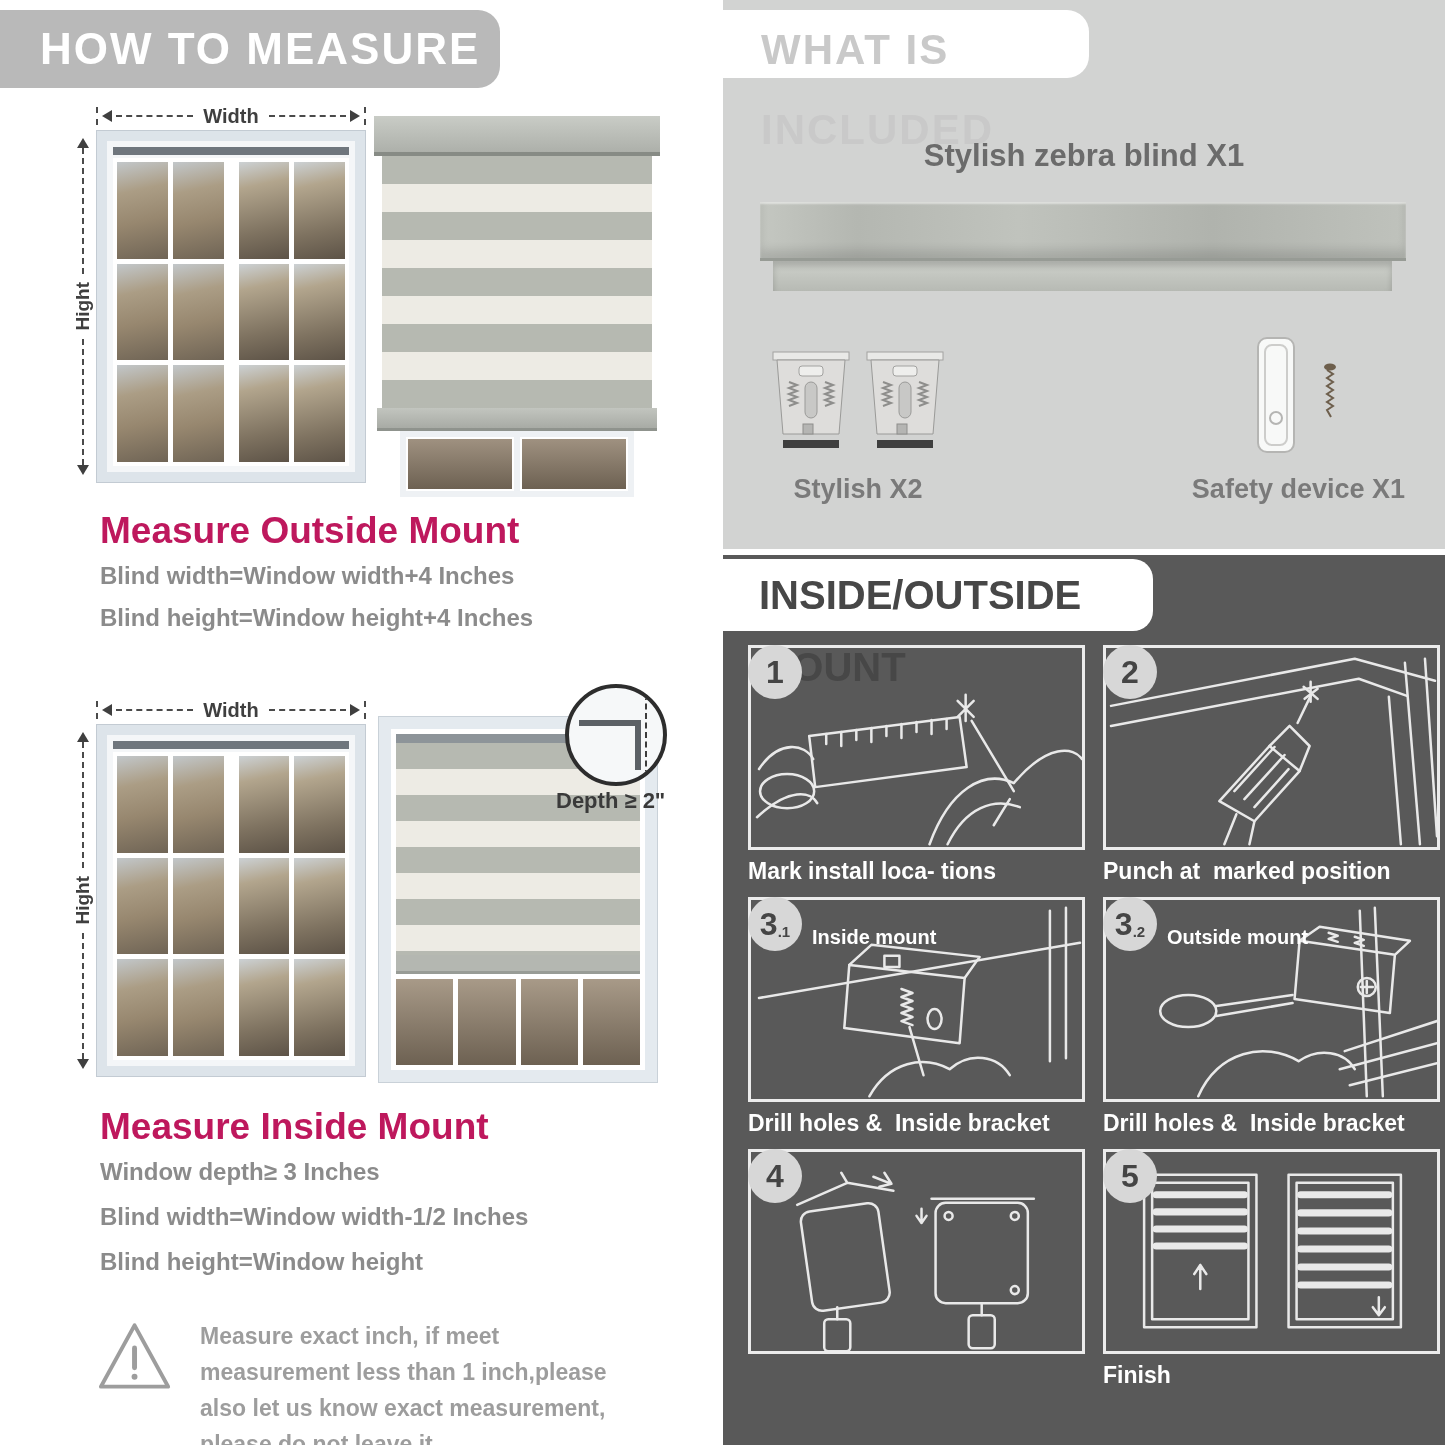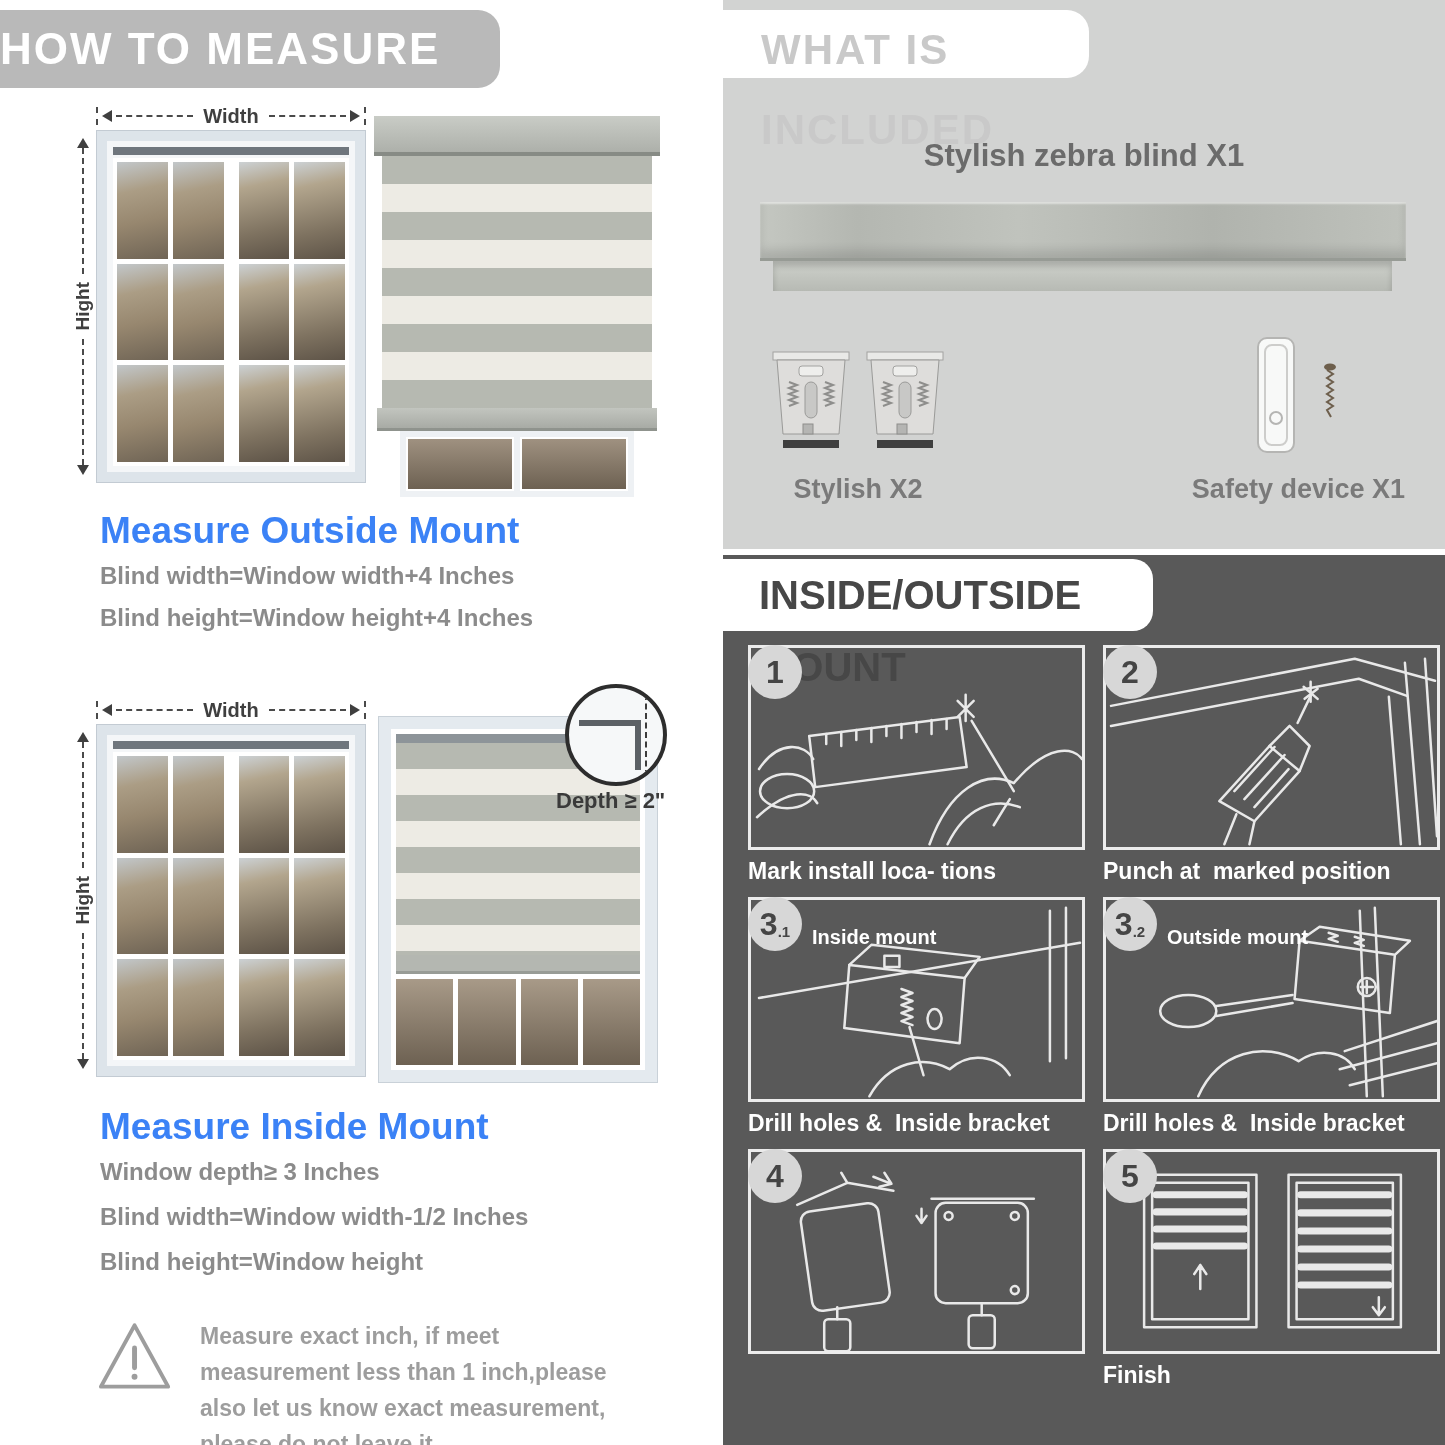--- a/index.html
+++ b/index.html
@@ -2,21 +2,21 @@
 <html><head>
 <meta charset="utf-8">
 <style>
   html,body{margin:0;padding:0;background:#fff;}
   .page{position:relative;width:1445px;height:1445px;background:#fff;overflow:hidden;
         font-family:"Liberation Sans",sans-serif;font-weight:bold;}
 
   
   .hdr-bar{position:absolute;left:0;top:10px;width:500px;height:78px;box-sizing:border-box;
            background:#b9b9b9;border-radius:0 22px 22px 0;color:#fff;font-size:44px;
-           line-height:78px;letter-spacing:2px;}
+           line-height:78px;padding-left:40px;letter-spacing:2px;}
 
   .fig{position:absolute;}
   .dim-w{display:flex;align-items:center;gap:4px;height:24px;margin-left:26px;}
   .dim-label{font-size:20px;color:#3f3f3f;padding:0 6px;}
   .dash{flex:1;height:0;border-top:2px dashed #4a4a4a;}
   .tri{width:0;height:0;display:inline-block;}
   .tri-l{border-top:6px solid transparent;border-bottom:6px solid transparent;border-right:10px solid #3f3f3f;}
   .tri-r{border-top:6px solid transparent;border-bottom:6px solid transparent;border-left:10px solid #3f3f3f;}
   .tri-u{border-left:6px solid transparent;border-right:6px solid transparent;border-bottom:10px solid #3f3f3f;}
   .tri-d{border-left:6px solid transparent;border-right:6px solid transparent;border-top:10px solid #3f3f3f;}
@@ -54,21 +54,21 @@
   .in-glass{display:grid;grid-template-columns:repeat(4,1fr);gap:5px;height:86px;padding-top:5px;background:#fff;}
   .in-glass .bpane{background:linear-gradient(180deg,#a89a88 0%,#6d6152 100%);}
 
   .magnifier{position:absolute;left:565px;top:684px;width:94px;height:94px;border:4px solid #2d2d2d;
              border-radius:50%;background:#f6f8f9;overflow:hidden;z-index:3;}
   .mag-corner{position:absolute;left:10px;top:32px;width:56px;height:44px;
               border-top:6px solid #5c6166;border-right:6px solid #5c6166;}
   .mag-dash{position:absolute;right:16px;top:6px;height:82px;border-left:2px dashed #3c3c3c;}
   .depth-label{position:absolute;left:556px;top:788px;font-size:22px;color:#3a3a3a;z-index:3;}
 
-  .mh2{position:absolute;margin:0;left:100px;font-size:37px;color:#3b82f6;}
+  .mh2{position:absolute;margin:0;left:100px;font-size:37px;color:#be185d;}
   .rule{position:absolute;margin:0;left:100px;font-size:24px;color:#8b8b8b;}
 
   .warning{position:absolute;left:95px;top:1318px;width:540px;display:flex;gap:26px;align-items:flex-start;}
   .warning p{margin:0;font-size:23px;line-height:36px;color:#9d9d9d;width:440px;}
 
   
   .right-col{position:absolute;left:723px;top:0;width:722px;height:1445px;}
   .included{position:absolute;left:0;top:0;width:722px;height:549px;background:#d2d3d2;}
   .hdr-white{position:absolute;left:0;top:10px;width:366px;height:68px;box-sizing:border-box;background:#fff;
              border-radius:0 22px 22px 0;color:#c9c9c9;font-size:42px;line-height:80px;

